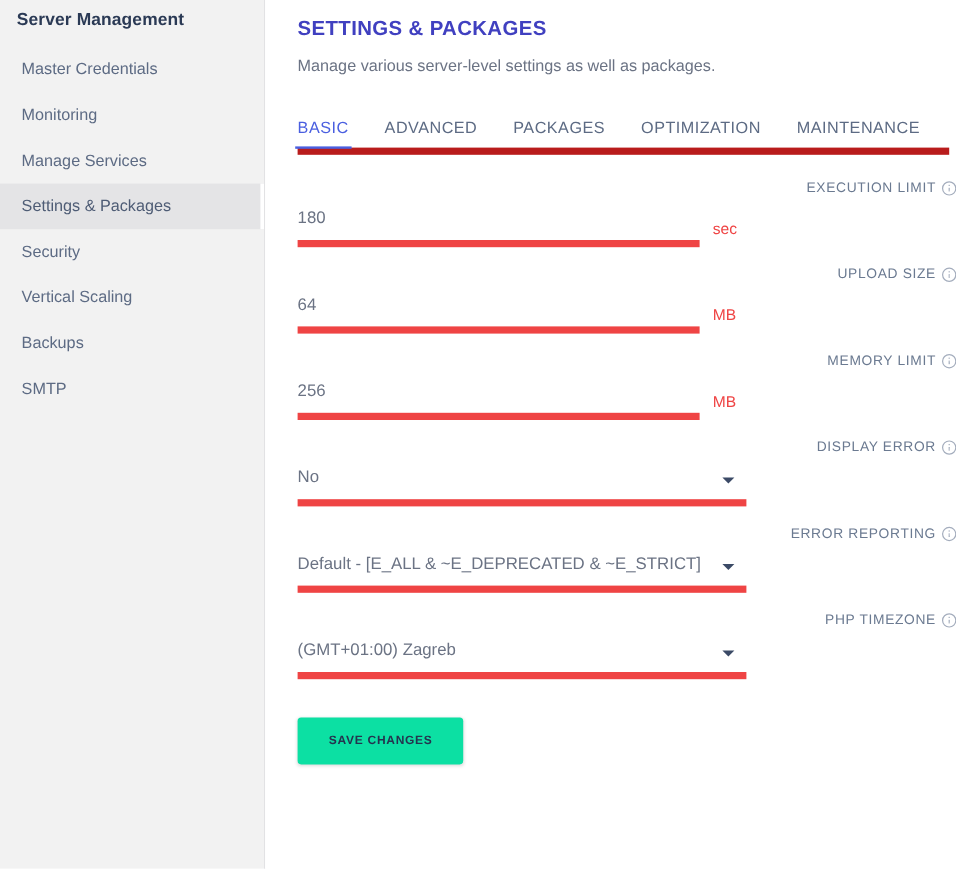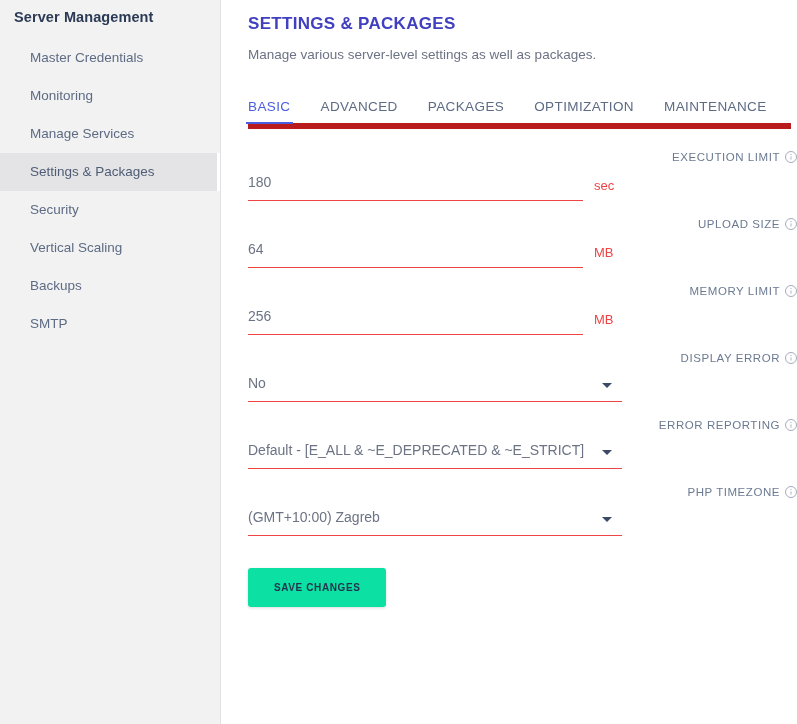--- a/index.html
+++ b/index.html
@@ -35,21 +35,21 @@
   }
   .nav {
     margin-top: 14px;
     list-style: none;
   }
   .nav-item {
     font-size: 13.5px;
     color: #5d6b84;
     height: 38px;
     line-height: 38px;
-    padding-left: 30px;
+    padding-left: 18px;
     cursor: pointer;
     position: relative;
   }
   .nav-item.active {
     background: #e4e4e6;
     border-right: 3px solid #ffffff;
     color: #4e5c75;
   }
 
   
@@ -137,21 +137,21 @@
     background: #a4adbd;
     box-shadow: 0 2.5px 0 0 #a4adbd, 0 3.5px 0 0 #a4adbd, 0 4.5px 0 0 #a4adbd;
   }
   .field-row {
     display: flex;
     align-items: flex-end;
     margin-top: 10px;
   }
   .input-wrap {
     position: relative;
-    border-bottom: 1px solid #ef4444;
+    border-bottom: 6px solid #ef4444;
     padding: 0 0 9px 0;
   }
   .input-wrap.text { width: 335px; }
   .input-wrap.select { width: 374px; }
   .input-val {
     font-size: 14px;
     color: #6b7384;
     background: transparent;
     border: none;
     outline: none;
@@ -298,21 +298,21 @@
       </div>
 
       
       <div class="field">
         <div class="field-label">
           <span>PHP TIMEZONE</span>
           <span class="info-icon"></span>
         </div>
         <div class="field-row">
           <div class="input-wrap select">
-            <span class="input-val">(GMT+10:00) Zagreb</span>
+            <span class="input-val">(GMT+01:00) Zagreb</span>
             <span class="caret"></span>
           </div>
         </div>
       </div>
 
       <button class="save-btn">SAVE CHANGES</button>
 
     </div>
   </main>
 </div>

